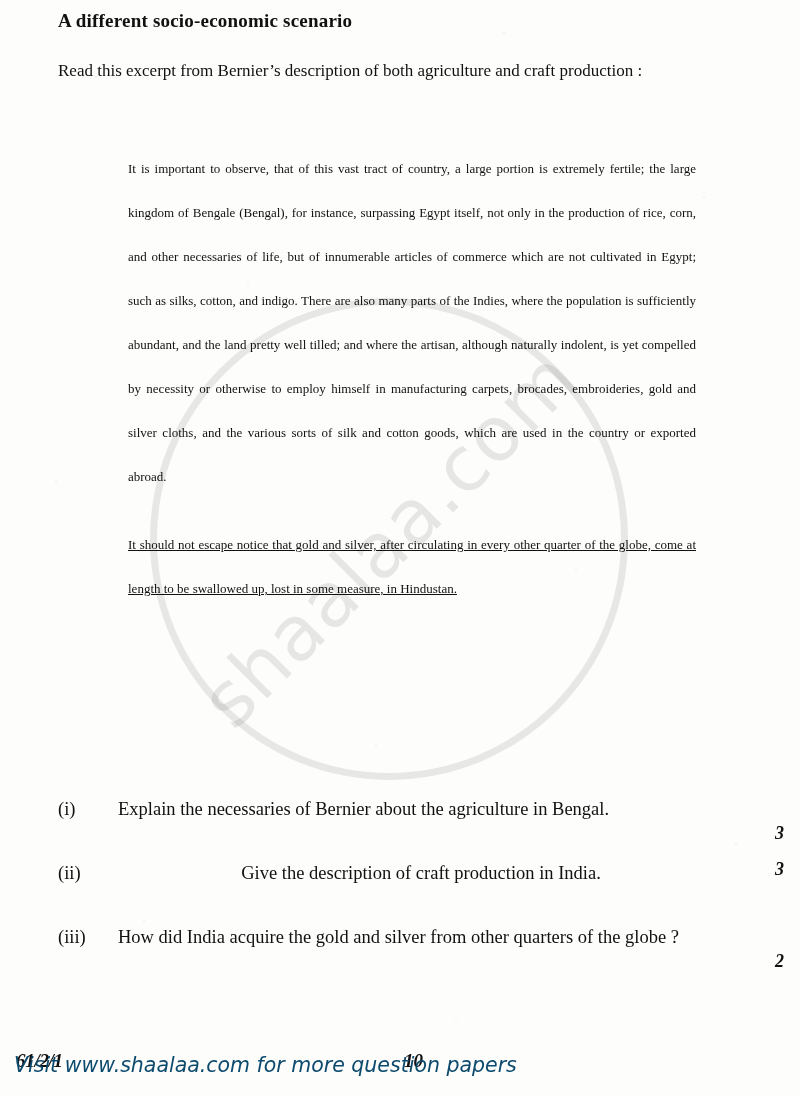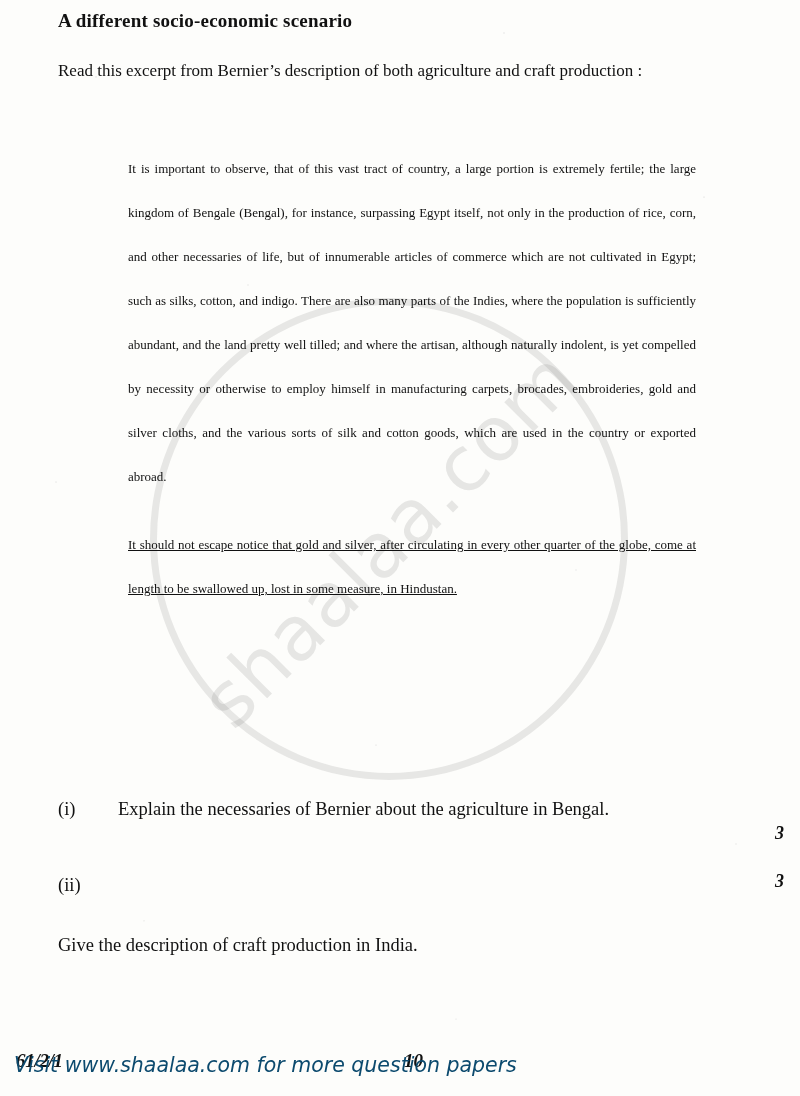--- a/index.html
+++ b/index.html
@@ -116,21 +116,21 @@
     left: 58px;
     top: 795px;
     width: 726px;
     font-size: 18.5px;
   }
   .qrow {
     position: relative;
     display: flex;
     align-items: flex-start;
   }
-  .qrow + .qrow { margin-top: 48px; flex-direction: column; }
+  .qrow + .qrow { margin-top: 36px; }
   .qnum {
     flex: 0 0 60px;
     line-height: 28px;
   }
   .qbody {
     flex: 1 1 auto;
     padding-right: 60px;
     line-height: 28px;
     text-align: justify;
     text-justify: inter-word;
@@ -213,20 +213,25 @@
         <span class="qbody">Explain the necessaries of Bernier about the agriculture in Bengal.</span>
         <span class="qmarks r1">3</span>
       </div>
 
       <div class="qrow">
         <span class="qnum">(ii)</span>
         <span class="qbody single">Give the description of craft production in India.</span>
         <span class="qmarks r2">3</span>
       </div>
 
+      <div class="qrow">
+        <span class="qnum">(iii)</span>
+        <span class="qbody">How did India acquire the gold and silver from other quarters of the globe ?</span>
+        <span class="qmarks r3">2</span>
+      </div>
 
     </div>
   </div>
 
   <div id="footer">
     <div id="paper-code">61/2/1</div>
     <div id="page-number">10</div>
     <div id="site-banner">Visit www.shaalaa.com for more question papers</div>
   </div>
 

